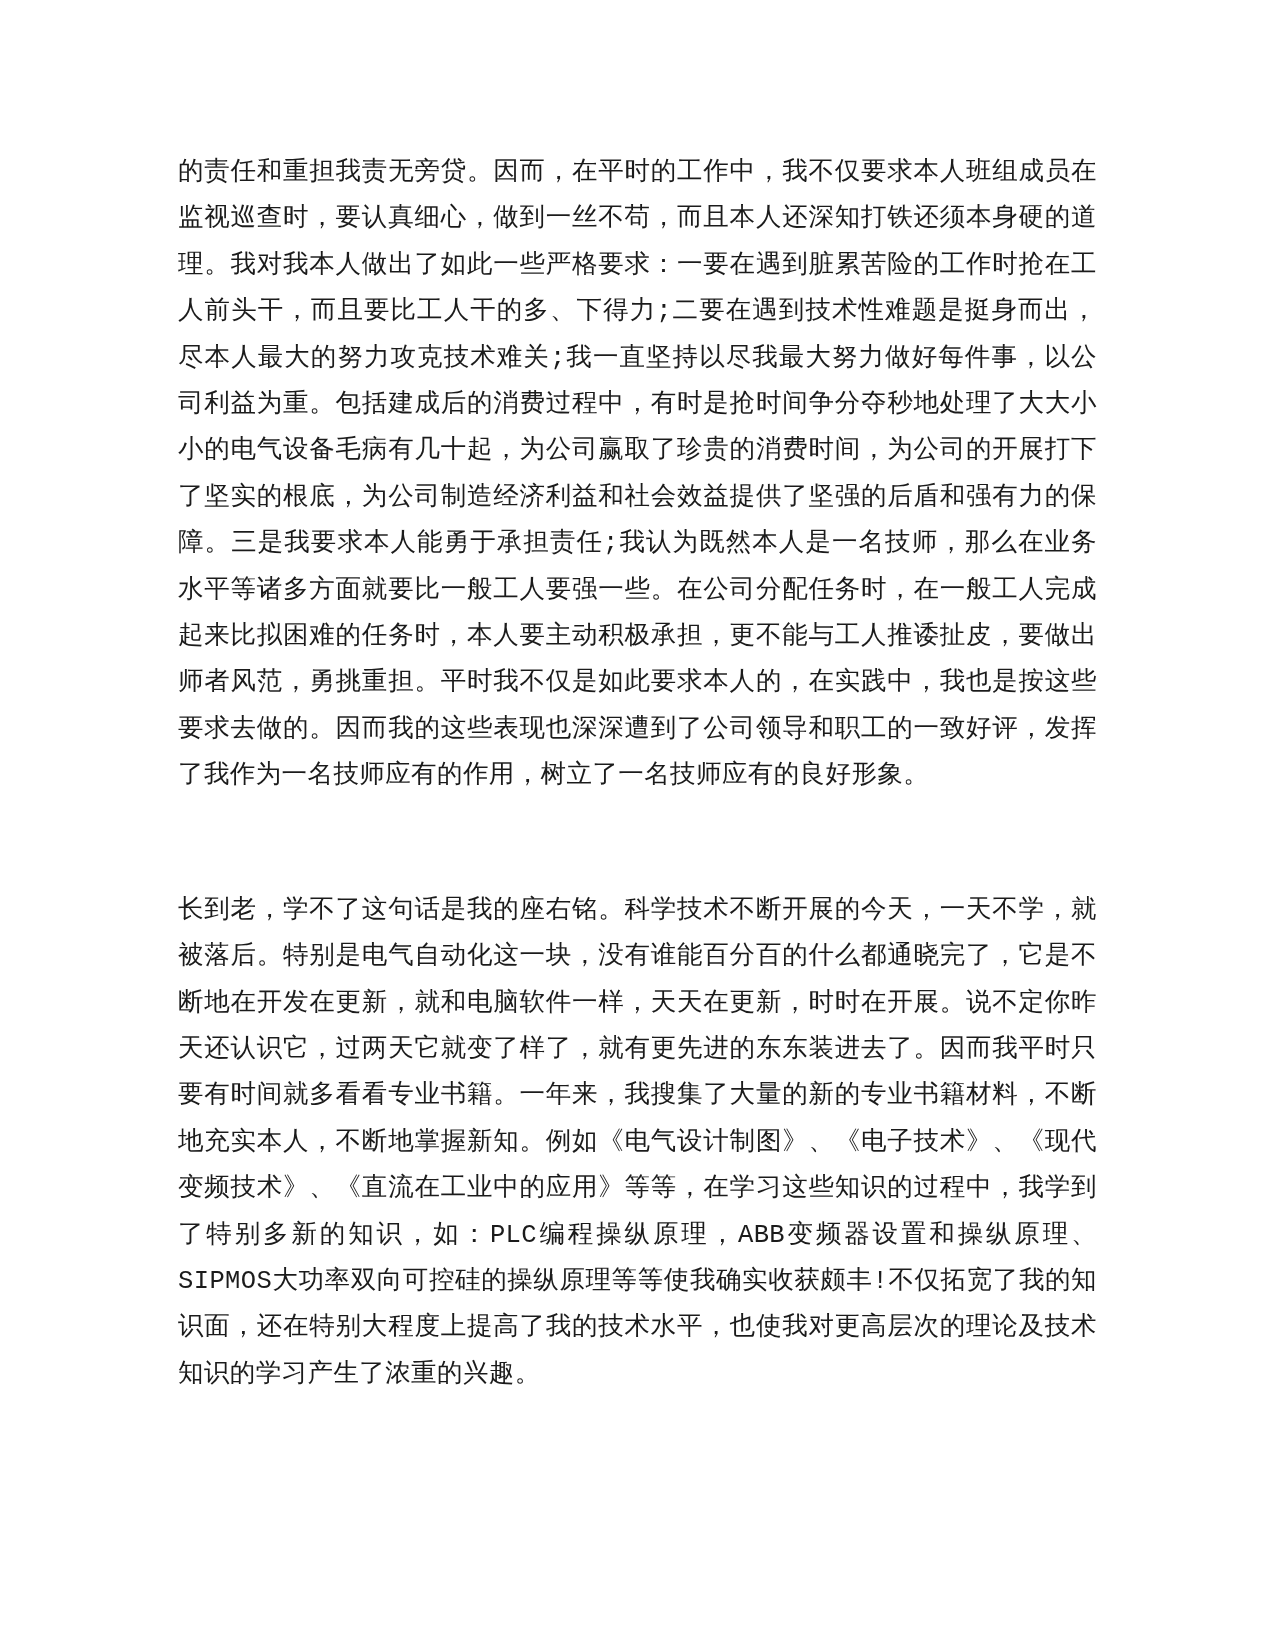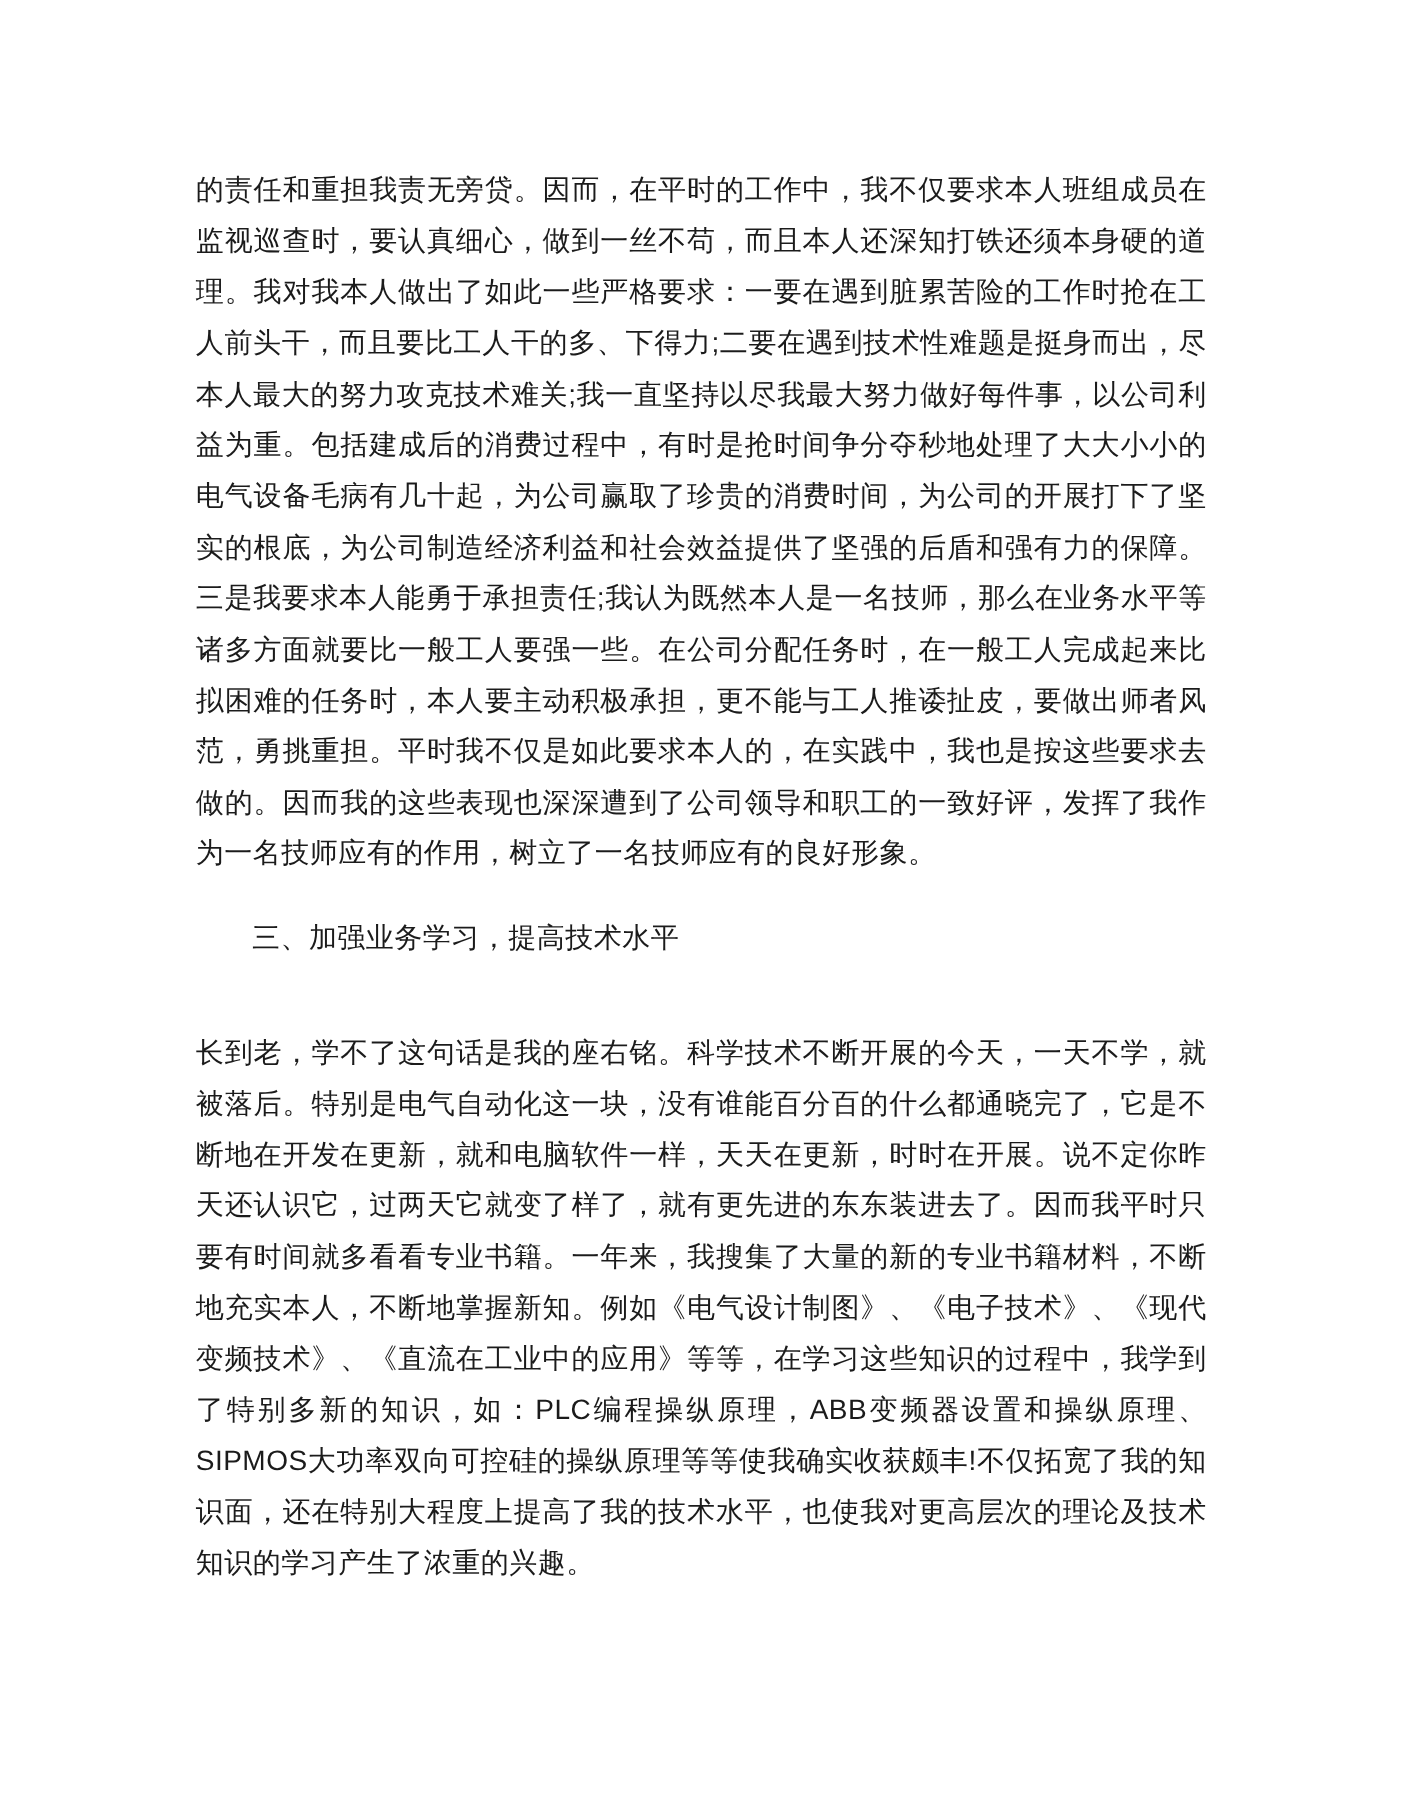--- a/index.html
+++ b/index.html
@@ -7,21 +7,21 @@
     padding: 0;
     background: #ffffff;
   }
   .page {
     width: 1275px;
     height: 1454px;
     background: #ffffff;
     position: relative;
     box-sizing: border-box;
     padding: 150px 178px 0 178px;
-    font-family: Liberation Sans, sans-serif;
+    font-family: Liberation Mono, monospace;
     border-radius: 14px;
   }
   .doc-body {
     font-size: 25.5px;
     line-height: 1.82;
     color: #1b1b1b;
     text-align: justify;
     text-justify: inter-ideograph;
     letter-spacing: 0.4px;
   }
@@ -46,20 +46,19 @@
 </head>
 <body>
 
 <div class="page">
   <div class="doc-body">
 
     <p class="para">的责任和重担我责无旁贷。因而，在平时的工作中，我不仅要求本人班组成员在监视巡查时，要认真细心，做到一丝不苟，而且本人还深知打铁还须本身硬的道理。我对我本人做出了如此一些严格要求：一要在遇到脏累苦险的工作时抢在工人前头干，而且要比工人干的多、下得力;二要在遇到技术性难题是挺身而出，尽本人最大的努力攻克技术难关;我一直坚持以尽我最大努力做好每件事，以公司利益为重。包括建成后的消费过程中，有时是抢时间争分夺秒地处理了大大小小的电气设备毛病有几十起，为公司赢取了珍贵的消费时间，为公司的开展打下了坚实的根底，为公司制造经济利益和社会效益提供了坚强的后盾和强有力的保障。三是我要求本人能勇于承担责任;我认为既然本人是一名技师，那么在业务水平等诸多方面就要比一般工人要强一些。在公司分配任务时，在一般工人完成起来比拟困难的任务时，本人要主动积极承担，更不能与工人推诿扯皮，要做出师者风范，勇挑重担。平时我不仅是如此要求本人的，在实践中，我也是按这些要求去做的。因而我的这些表现也深深遭到了公司领导和职工的一致好评，发挥了我作为一名技师应有的作用，树立了一名技师应有的良好形象。</p>
 
     <div class="gap-small"></div>
 
-    <p class="heading-line">三、加强业务学习，提高技术水平</p>
 
     <div class="gap-medium"></div>
 
     <p class="para">长到老，学不了这句话是我的座右铭。科学技术不断开展的今天，一天不学，就被落后。特别是电气自动化这一块，没有谁能百分百的什么都通晓完了，它是不断地在开发在更新，就和电脑软件一样，天天在更新，时时在开展。说不定你昨天还认识它，过两天它就变了样了，就有更先进的东东装进去了。因而我平时只要有时间就多看看专业书籍。一年来，我搜集了大量的新的专业书籍材料，不断地充实本人，不断地掌握新知。例如《电气设计制图》、《电子技术》、《现代变频技术》、《直流在工业中的应用》等等，在学习这些知识的过程中，我学到了特别多新的知识，如：PLC编程操纵原理，ABB变频器设置和操纵原理、SIPMOS大功率双向可控硅的操纵原理等等使我确实收获颇丰!不仅拓宽了我的知识面，还在特别大程度上提高了我的技术水平，也使我对更高层次的理论及技术知识的学习产生了浓重的兴趣。</p>
 
   </div>
 </div>
 
 </body></html>

